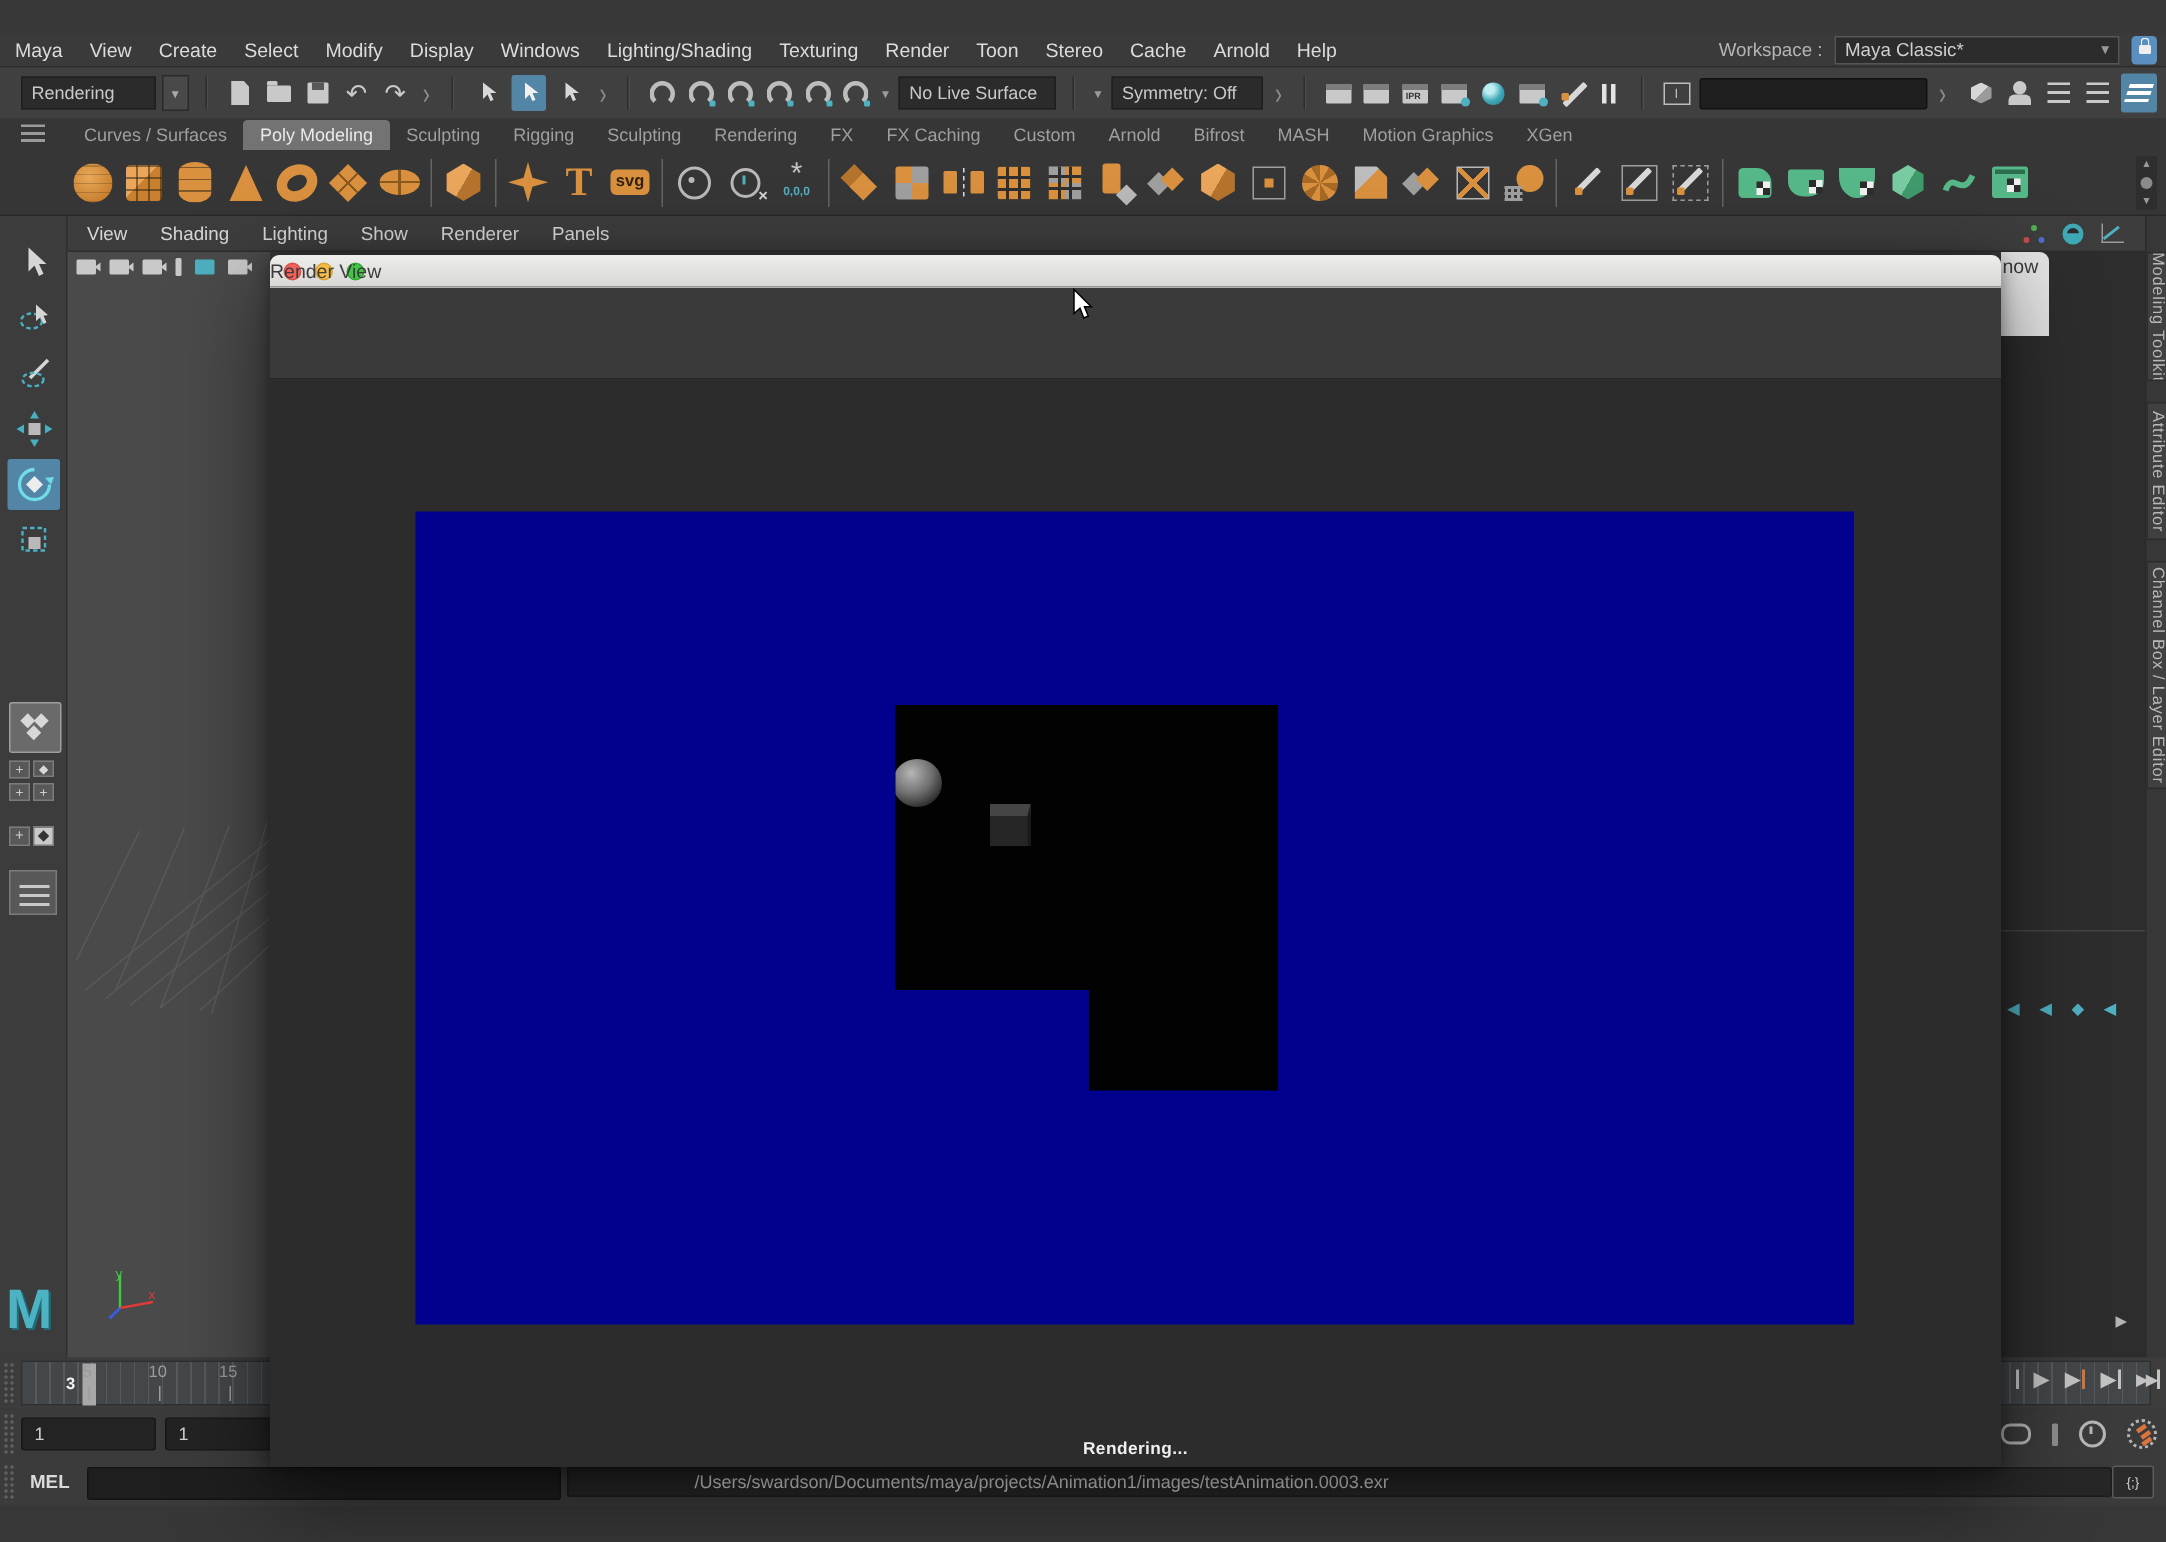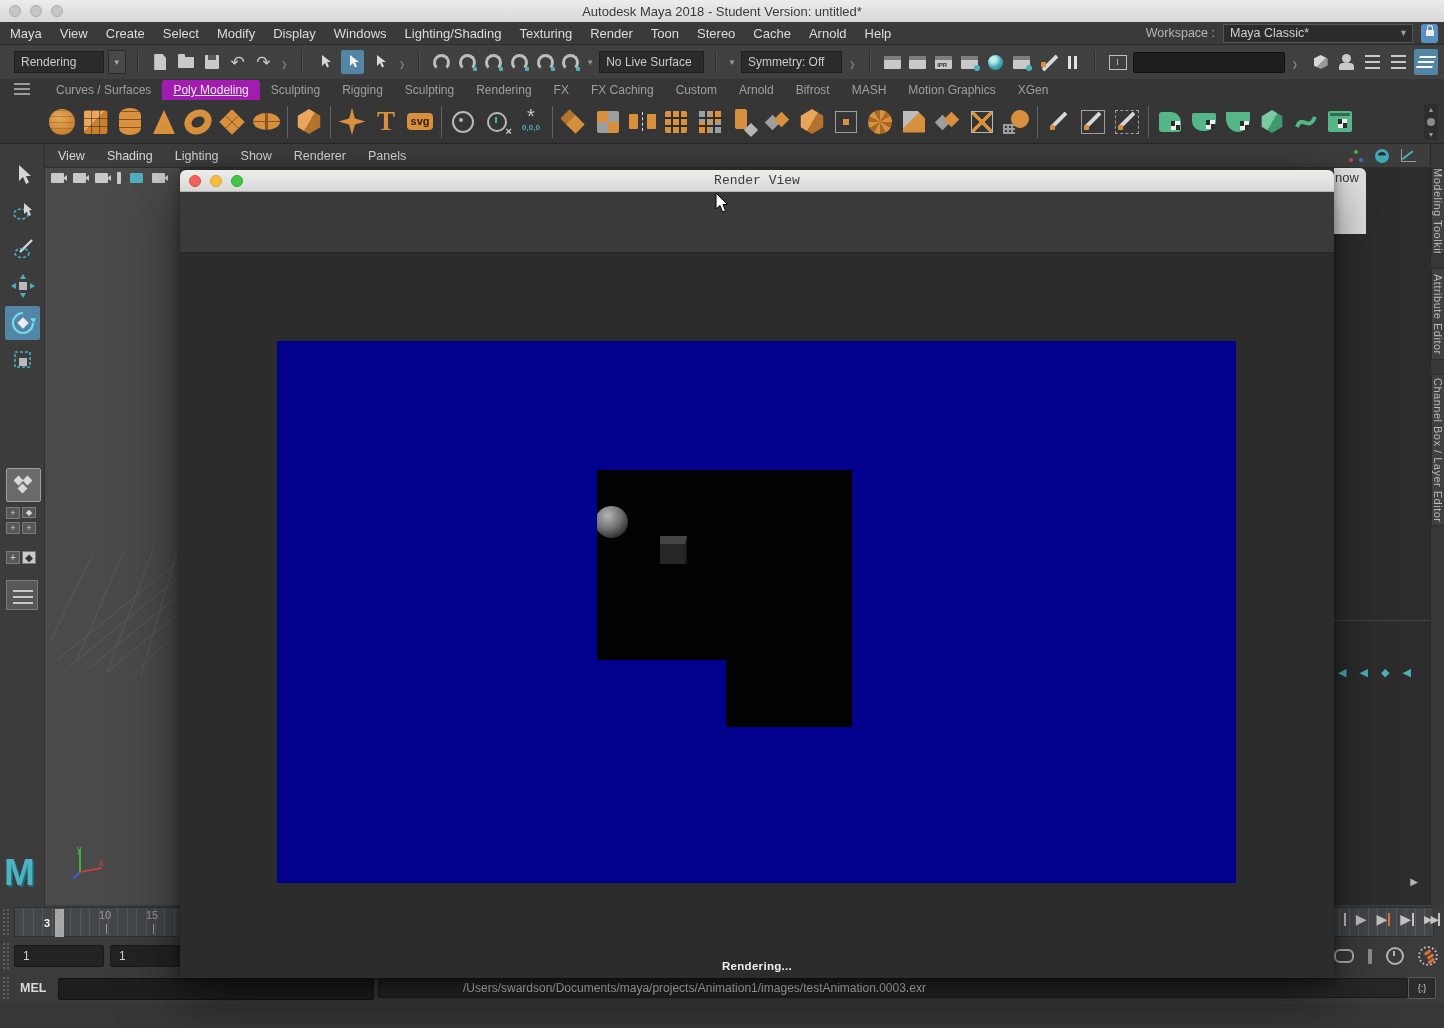--- a/index.html
+++ b/index.html
@@ -61,21 +61,21 @@
   .i-person{width:9px;height:9px;border-radius:50%;background:#c9c9c9;position:relative;margin-bottom:7px;}
   .i-person::after{content:"";position:absolute;top:9px;left:-3px;width:15px;height:7px;background:#c9c9c9;border-radius:4px 4px 0 0;}
   .i-list{width:15px;height:14px;background:repeating-linear-gradient(#c9c9c9 0 2px,transparent 2px 6px);}
   .i-cubesnap{width:14px;height:14px;background:linear-gradient(135deg,#d6d6d6 50%,#9a9a9a 50%);clip-path:polygon(50% 0,100% 25%,100% 75%,50% 100%,0 75%,0 25%);}
   .i-layers{width:16px;height:12px;background:repeating-linear-gradient(#fff 0 2.5px,transparent 2.5px 5px);transform:skewX(-18deg);}
   .hibox{width:26px;height:26px;background:#5285a6;border-radius:2px;display:flex;align-items:center;justify-content:center;}
 
   
   #shelf-tabs{left:0;top:79px;width:1444px;height:21px;background:#363636;display:flex;align-items:flex-end;padding-left:45px;box-sizing:border-box;}
   .stab{padding:3px 11px;font-size:12px;color:#9f9f9f;white-space:nowrap;}
-  .stab.active{background:#a21caf;color:#e9e9e9;border-radius:3px 3px 0 0;text-decoration:underline;}
+  .stab.active{background:#737373;color:#e9e9e9;border-radius:3px 3px 0 0;}
   #shelf-row{left:0;top:100px;width:1444px;height:44px;background:#363636;border-bottom:1px solid #282828;
      display:flex;align-items:center;padding-left:45px;box-sizing:border-box;}
   #shelf-side{position:absolute;left:0;top:79px;width:40px;height:65px;}
   .shelf-mini{position:absolute;left:14px;width:16px;height:12px;background:repeating-linear-gradient(#9a9a9a 0 2px,transparent 2px 5px);}
   .shelf-gear{position:absolute;left:15px;top:32px;width:12px;height:12px;border:2.5px dotted #9a9a9a;border-radius:50%;}
   .si{width:34px;height:40px;display:flex;align-items:center;justify-content:center;flex:0 0 auto;position:relative;}
   .ssep{width:1px;height:32px;background:#8a8a8a;margin:0 4px;flex:0 0 auto;opacity:.55;}
   .o-sphere{width:26px;height:26px;border-radius:50%;background:radial-gradient(circle at 40% 35%,#e8a958,#c87f2e 75%);
      background-image:repeating-linear-gradient(0deg,rgba(0,0,0,.18) 0 1px,transparent 1px 6px),radial-gradient(circle at 40% 35%,#e8a958,#c87f2e 75%);}
   .o-cube{width:24px;height:24px;border-radius:3px;background:linear-gradient(135deg,#eaa65b 45%,#c87f2e 45%);
@@ -231,57 +231,51 @@
 
   #status-row{left:0;top:1004px;width:1444px;height:24px;background:#3f3f3f;border-top:1px solid #2d2d2d;box-sizing:border-box;}
   #progress-track{position:absolute;left:25px;top:5px;width:112px;height:13px;background:#1d1d1d;border-radius:7px;border:1px solid #111;overflow:hidden;}
   #progress-fill{height:100%;width:88%;background:repeating-linear-gradient(90deg,#6d9ec4 0 10px,#517fa6 10px 20px);
      display:flex;align-items:center;justify-content:center;color:#20262c;font-size:10px;font-weight:bold;border-radius:7px 0 0 7px;}
   #status-msg{position:absolute;left:153px;top:5px;color:#c8c8c8;font-size:12.5px;}
   #resize-grip{position:absolute;right:0;bottom:0;width:22px;height:22px;
      background:repeating-linear-gradient(135deg,transparent 0 4px,#5c5c5c 4px 5.5px);}
 
   
-  #bg-window-fragment{left:1334px;top:168px;width:32px;height:66px;background:#e4e4e4;border-radius:0 6px 0 0;
+  #bg-window-fragment{left:1334px;top:168px;width:32px;height:56px;background:#e4e4e4;border-radius:0 6px 0 0;
      color:#3a3a3a;font-size:13px;padding:2px 0 0 1px;box-sizing:border-box;z-index:40;overflow:hidden;}
 
   
   #render-window{left:180px;top:170px;width:1154px;height:808px;z-index:50;border-radius:6px 6px 0 0;
      box-shadow:0 18px 60px rgba(0,0,0,.55),0 2px 12px rgba(0,0,0,.4);}
   #rw-titlebar{position:absolute;left:0;top:0;width:100%;height:22px;background:linear-gradient(#ededeb,#d8d8d6);
      border-bottom:1px solid #b4b4b4;border-radius:6px 6px 0 0;display:flex;align-items:center;box-sizing:border-box;}
   .rwl{width:12px;height:12px;border-radius:50%;margin-left:9px;box-sizing:border-box;}
   #rw-close{background:#f4615a;border:1px solid #d8514b;}
   #rw-min{background:#f6bd42;border:1px solid #dba338;}
   #rw-zoom{background:#43c645;border:1px solid #33a835;}
-  #rw-title{position:absolute;left:0;right:0;text-align:center;color:#3c3c3c;font-size:13px;font-family:Liberation Mono, monospace;}
+  #rw-title{position:absolute;left:0;right:0;text-align:left;color:#3c3c3c;font-size:13px;}
   #rw-toolbar{position:absolute;left:0;top:22px;width:100%;height:61px;background:#3a3a3a;border-bottom:1px solid #262626;box-sizing:border-box;}
   #rw-canvas{position:absolute;left:0;top:83px;width:100%;height:725px;background:#2c2c2c;}
   #render-image{position:absolute;left:97px;top:88px;width:959px;height:542px;background:#01018e;}
   .blackA{position:absolute;left:320px;top:129px;width:255px;height:190px;background:#020202;overflow:hidden;}
   .blackB{position:absolute;left:449px;top:319px;width:126px;height:67px;background:#020202;}
   #r-sphere{position:absolute;left:-2px;top:36px;width:33px;height:32px;border-radius:50%;
      background:radial-gradient(circle at 38% 30%,#b5b5b5,#707070 45%,#1d1d1d 85%);}
   #r-cube{position:absolute;left:63px;top:66px;width:27px;height:28px;background:#262626;border-top:8px solid #454545;
      border-right:2px solid #1a1a1a;box-sizing:border-box;}
   #rw-status{position:absolute;left:0;right:0;bottom:6px;text-align:center;color:#efefef;font-size:11.5px;font-weight:bold;letter-spacing:.3px;}
 
   #cursor{left:714px;top:192px;z-index:100;}
 </style>
 </head>
 <body>
 
 <div class="root">
 
-  <div id="mac-titlebar" class="abs">
-    <span class="tl"></span>
-    <span class="tl"></span>
-    <span class="tl"></span>
-    <div id="mac-title">Autodesk Maya 2018 - Student Version: untitled*</div>
-  </div>
 
   <div id="menubar" class="abs">
     <span class="mi">Maya</span>
     <span class="mi">View</span>
     <span class="mi">Create</span>
     <span class="mi">Select</span>
     <span class="mi">Modify</span>
     <span class="mi">Display</span>
     <span class="mi">Windows</span>
     <span class="mi">Lighting/Shading</span>

